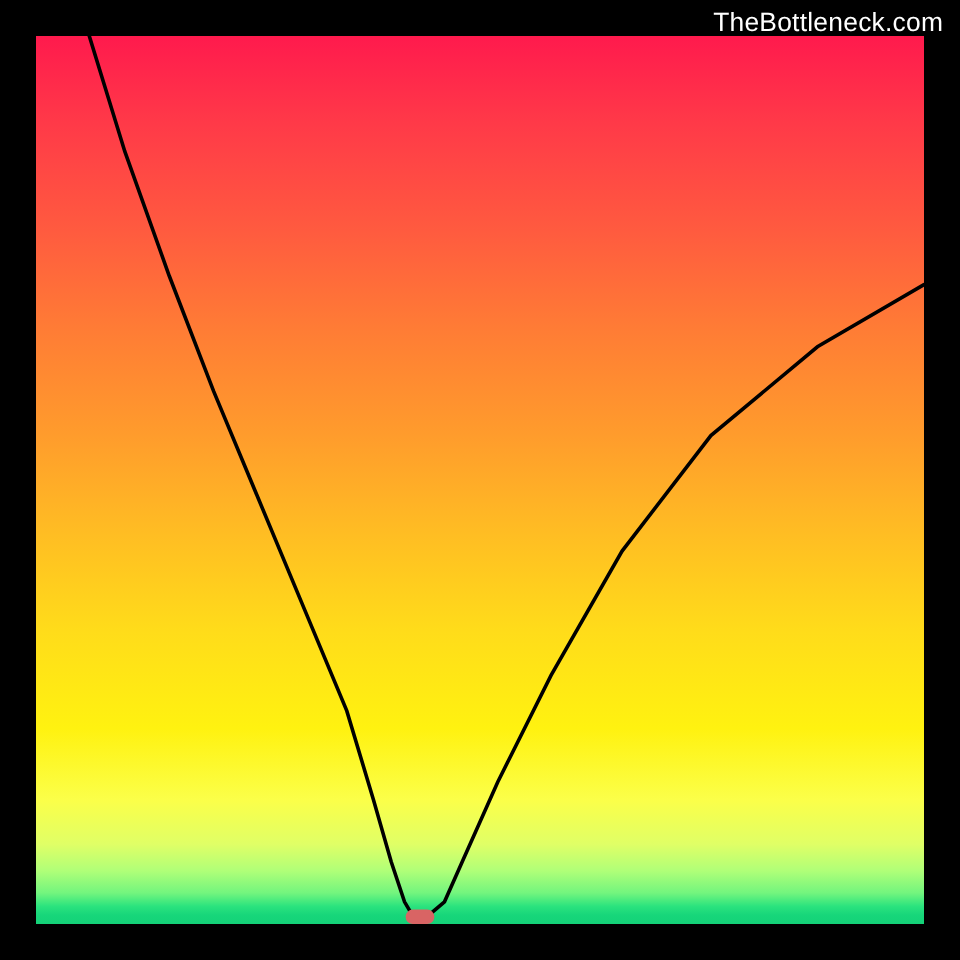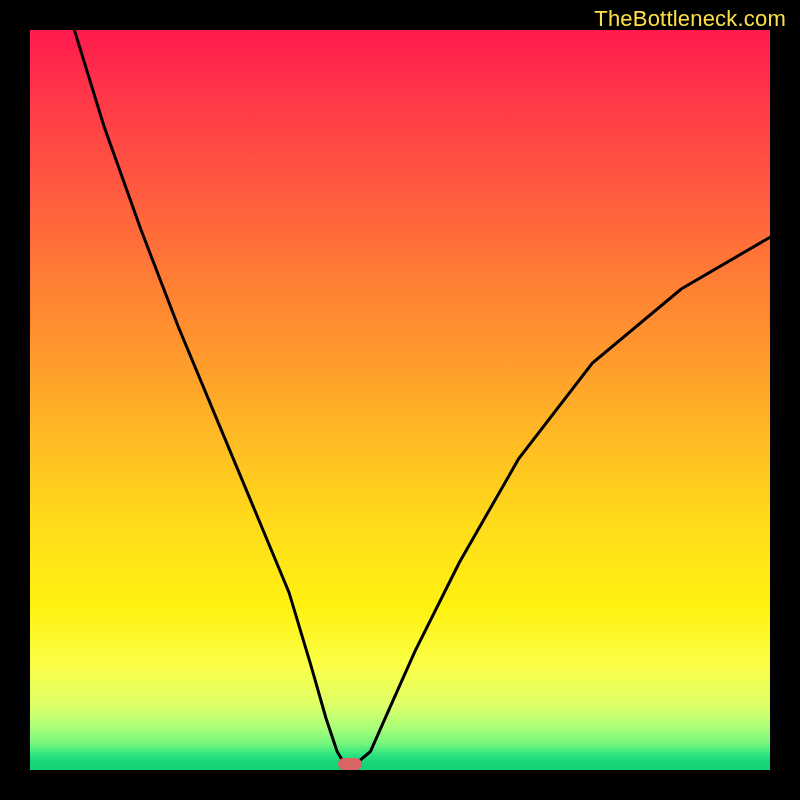--- a/index.html
+++ b/index.html
@@ -14,21 +14,21 @@
   .frame {
     position: relative;
     width: 800px;
     height: 800px;
     background: #000;
   }
   .watermark {
     position: absolute;
     top: 6px;
     right: 14px;
-    color: #fde047;
+    color: #ffffff;
     font-size: 22px;
     font-weight: 500;
     letter-spacing: 0.2px;
     z-index: 20;
   }
   .plot-area {
     position: absolute;
     left: 30px;
     top: 30px;
     width: 740px;

